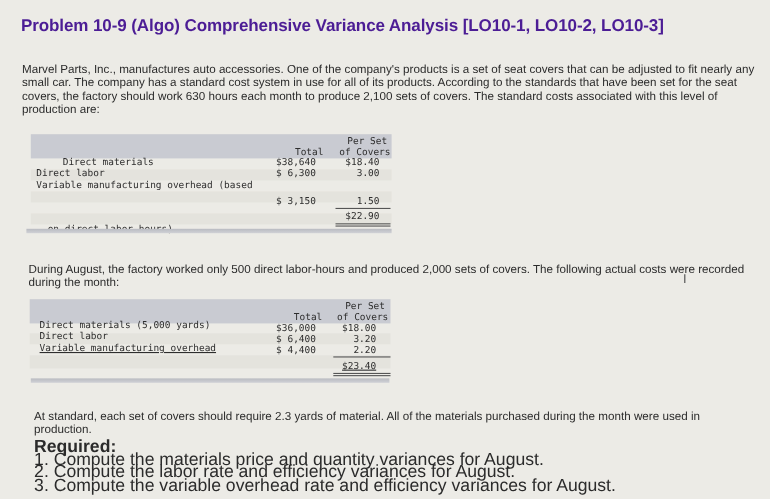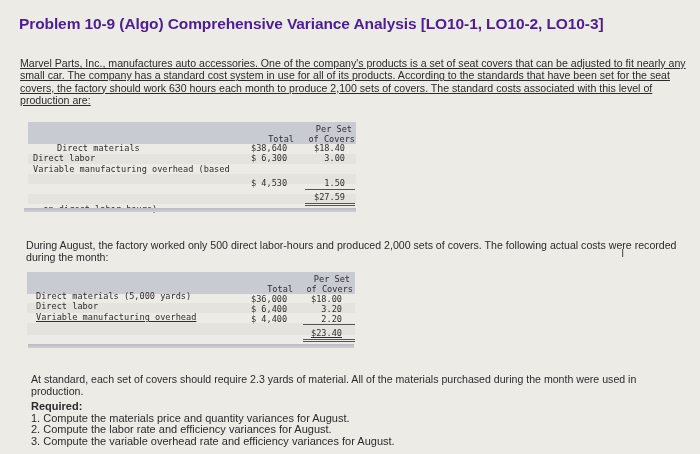--- a/index.html
+++ b/index.html
@@ -13,24 +13,24 @@
     .page { position: absolute; left: 0; top: 0; width: 700px; height: 454px; }
     .title {
       position: absolute; left: 19px; top: 15px;
       font-size: 15.5px; font-weight: bold; color: #4c1d95;
       letter-spacing: -0.1px; white-space: nowrap;
     }
     .para {
       position: absolute; left: 20px; width: 675px;
       font-size: 10.6px; line-height: 12.3px; color: #2b2b2b;
     }
-    .p1 { top: 57px; text-decoration: underline; }
+    .p1 { top: 57px; }
     .p2 { top: 239px; left: 26px; width: 668px; }
     .p3 { top: 373px; left: 31px; width: 660px; }
-    .required { position: absolute; left: 31px; top: 401px; font-size: 11px; line-height: 11.5px; color: #2b2b2b; }
+    .required { position: absolute; left: 31px; top: 401px; font-size: 16px; line-height: 11.5px; color: #2b2b2b; }
     .required .hd { font-weight: bold; }
     .required ol { list-style: none; margin: 0; padding: 0; }
     .tbl {
       position: absolute;
       font-family: "DejaVu Sans Mono", monospace;
       font-size: 8.6px; line-height: 10.2px; color: #2e2e2e;
     }
     .tbl .hdrbar { position: absolute; left: 0; top: 0; height: 22px; background: #c9cbd2; }
     .tbl .band { position: absolute; background: #e4e3dd; }
     .tbl .cell { position: absolute; white-space: pre; }
@@ -65,25 +65,25 @@
     <div class="cell" style="left:5px; top:21px;padding-left:24px;">Direct materials</div>
     <div class="cell" style="left:223px; top:21px;">$38,640</div>
     <div class="cell r" style="right:11px; top:21px;">$18.40</div>
 
     <div class="cell" style="left:5px; top:31px;">Direct labor</div>
     <div class="cell" style="left:223px; top:31px;">$ 6,300</div>
     <div class="cell r" style="right:11px; top:31px;">3.00</div>
 
     <div class="cell" style="left:5px; top:42px;">Variable manufacturing overhead (based</div>
     <div class="cell" style="left:5px; top:52px;margin-top:30px;">  on direct labor-hours)</div>
-    <div class="cell" style="left:223px; top:56px;">$ 4,530</div>
+    <div class="cell" style="left:223px; top:56px;">$ 3,150</div>
     <div class="cell r" style="right:11px; top:56px;">1.50</div>
 
     <div class="uline" style="left:277px; top:67px; width:50px;"></div>
-    <div class="cell r" style="right:11px; top:70px;">$27.59</div>
+    <div class="cell r" style="right:11px; top:70px;">$22.90</div>
     <div class="dline" style="left:277px; top:81px; width:50px;"></div>
   </div>
   <div class="tbl" style="left:24px; top:208px; width:332px; height:6px;">
     <div class="footbar" style="left:0; top:0; width:332px;"></div>
   </div>
 
   <div class="para p2">During August, the factory worked only 500 direct labor-hours and produced 2,000 sets of covers. The following actual costs were recorded during the month:</div>
   <div class="cursor">I</div>
 
   <div class="tbl" style="left:27px; top:272px; width:328px; height:72px;">

